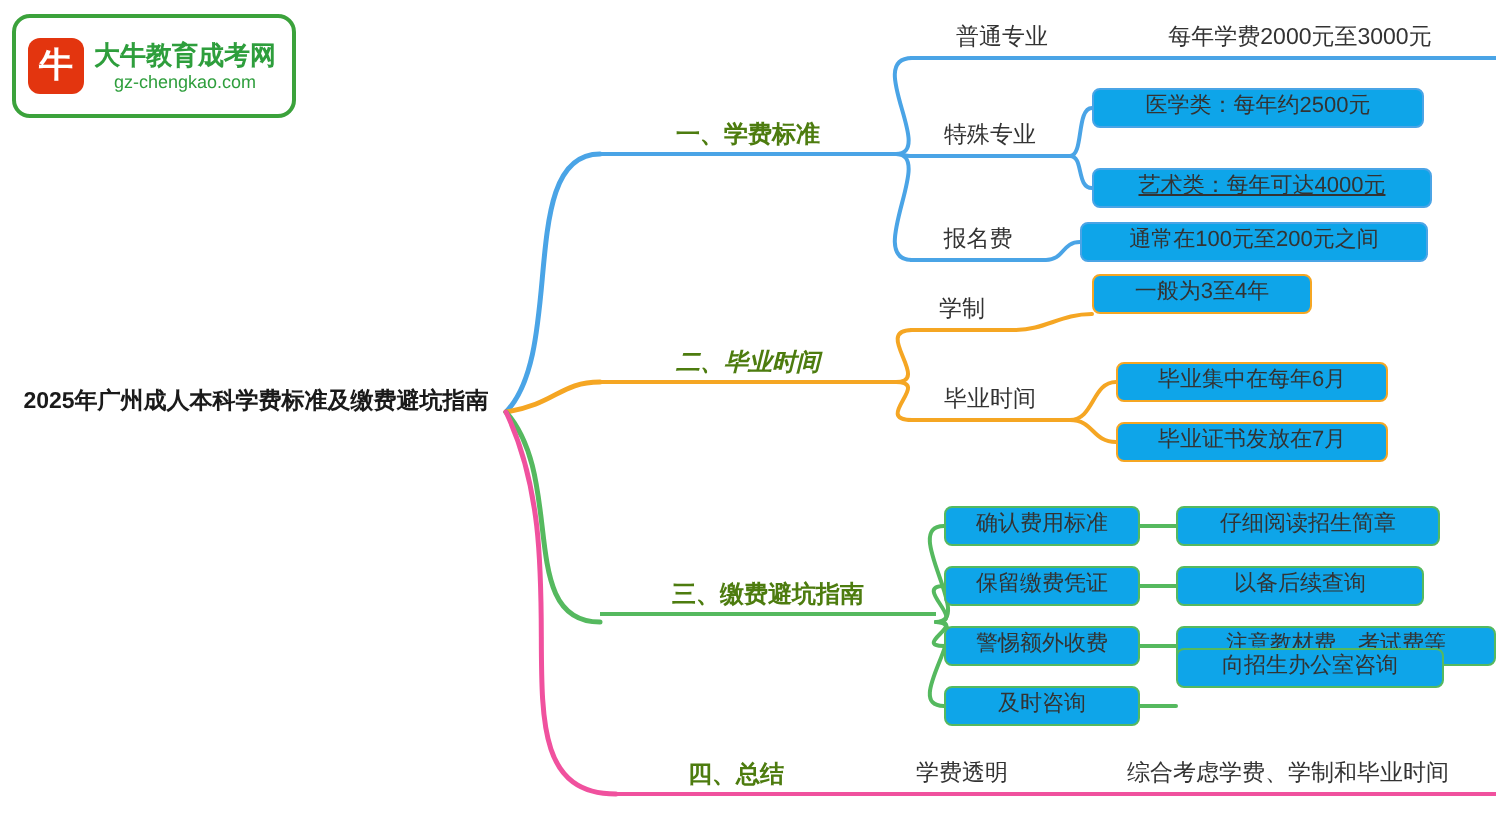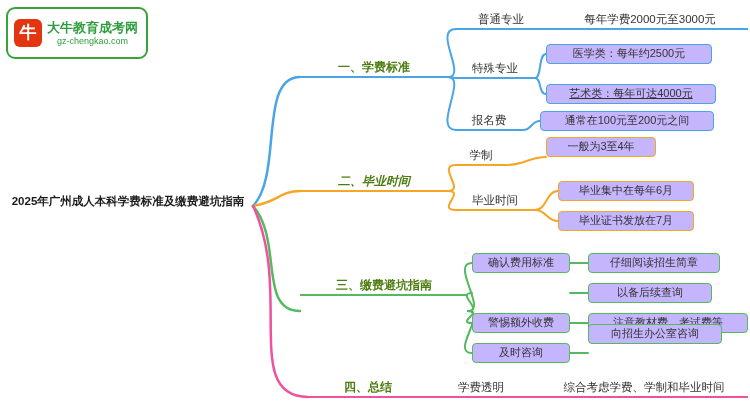--- a/index.html
+++ b/index.html
@@ -8,21 +8,21 @@
   #wires{position:absolute;left:0;top:0;width:750px;height:410px;}
   #wires path, #wires line{fill:none;stroke-linecap:round;}
   .st-blue{stroke:#4AA4E6;}  .st-orange{stroke:#F5A623;}
   .st-green{stroke:#55B95F;} .st-pink{stroke:#F0519E;}
   .w2{stroke-width:2;} .w25{stroke-width:2.5;}
 
   .node{position:absolute;color:#333;text-align:center;white-space:nowrap;
         font-size:11.5px;line-height:18px;height:18px;}
   .ul{border-bottom:2px solid;}
   .lvl1{font-weight:bold;font-size:12px;color:#4d7c0f;}
-  .box{border:1.5px solid;border-radius:4px;background:#c4b5fd;font-size:11px;line-height:16px;}
+  .box{border:1.5px solid;border-radius:4px;background:#0ea5e9;font-size:11px;line-height:16px;}
   .blue-b{border-color:#4AA4E6;}  .orange-b{border-color:#F5A623;}
   .green-b{border-color:#55B95F;} .pink-b{border-color:#F0519E;}
 
   .central{position:absolute;left:4px;top:193px;width:248px;text-align:center;
            font-weight:bold;font-size:11.5px;color:#1a1a1a;white-space:nowrap;line-height:16px;}
 
   .logo-box{position:absolute;left:6px;top:7px;width:142px;height:52px;border:2px solid #3BA23B;
             border-radius:9px;background:#fff;display:flex;align-items:center;box-sizing:border-box;padding:0 6px;}
   .logo-ico{width:28px;height:28px;background:#E3350F;border-radius:6px;color:#fff;font-weight:bold;
             font-size:17px;line-height:28px;text-align:center;flex:0 0 auto;}
@@ -88,23 +88,24 @@
   <div class="node ul blue-b" style="left:455px;top:111px;width:68px;">报名费</div>
   <div class="node box blue-b" style="left:540px;top:111px;width:172px;">通常在100元至200元之间</div>
 
   <div class="node ul orange-b lvl1" style="left:300px;top:172px;width:148px;font-style:italic;">二、毕业时间</div>
   <div class="node ul orange-b" style="left:455px;top:146px;width:52px;">学制</div>
   <div class="node box orange-b" style="left:546px;top:137px;width:108px;text-align:center;">一般为3至4年</div>
   <div class="node ul orange-b" style="left:455px;top:191px;width:80px;">毕业时间</div>
   <div class="node box orange-b" style="left:558px;top:181px;width:134px;">毕业集中在每年6月</div>
   <div class="node box orange-b" style="left:558px;top:211px;width:134px;">毕业证书发放在7月</div>
 
-  <div class="node ul green-b lvl1" style="left:300px;top:276px;width:168px;text-align:center;">三、缴费避坑指南</div>
+  <div class="node ul green-b lvl1" style="left:300px;top:288px;width:168px;text-align:center;">三、缴费避坑指南</div>
   <div class="node box green-b" style="left:472px;top:253px;width:96px;">确认费用标准</div>
   <div class="node box green-b" style="left:588px;top:253px;width:130px;">仔细阅读招生简章</div>
+  <div class="node box green-b" style="left:472px;top:283px;width:96px;">保留缴费凭证</div>
   <div class="node box green-b" style="left:588px;top:283px;width:122px;">以备后续查询</div>
   <div class="node box green-b" style="left:472px;top:313px;width:96px;">警惕额外收费</div>
   <div class="node box green-b" style="left:588px;top:313px;width:158px;">注意教材费、考试费等</div>
   <div class="node box green-b" style="left:472px;top:343px;width:96px;">及时咨询</div>
   <div class="node box green-b" style="left:588px;top:324px;width:132px;">向招生办公室咨询</div>
 
   <div class="node ul pink-b lvl1" style="left:308px;top:378px;width:120px;">四、总结</div>
   <div class="node ul pink-b" style="left:442px;top:378px;width:78px;">学费透明</div>
   <div class="node ul pink-b" style="left:540px;top:378px;width:208px;">综合考虑学费、学制和毕业时间</div>
 

